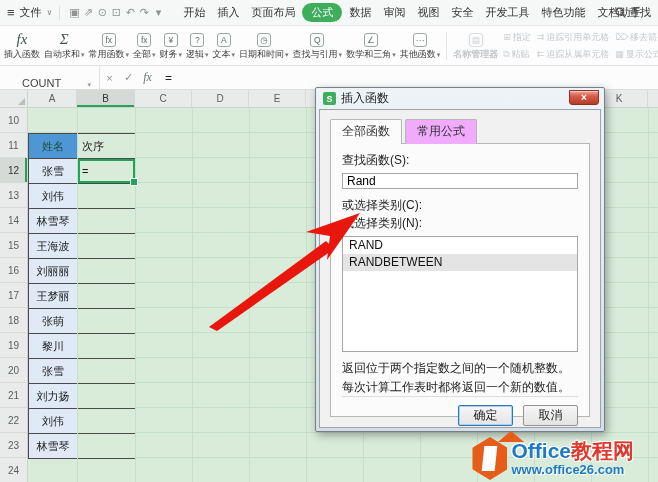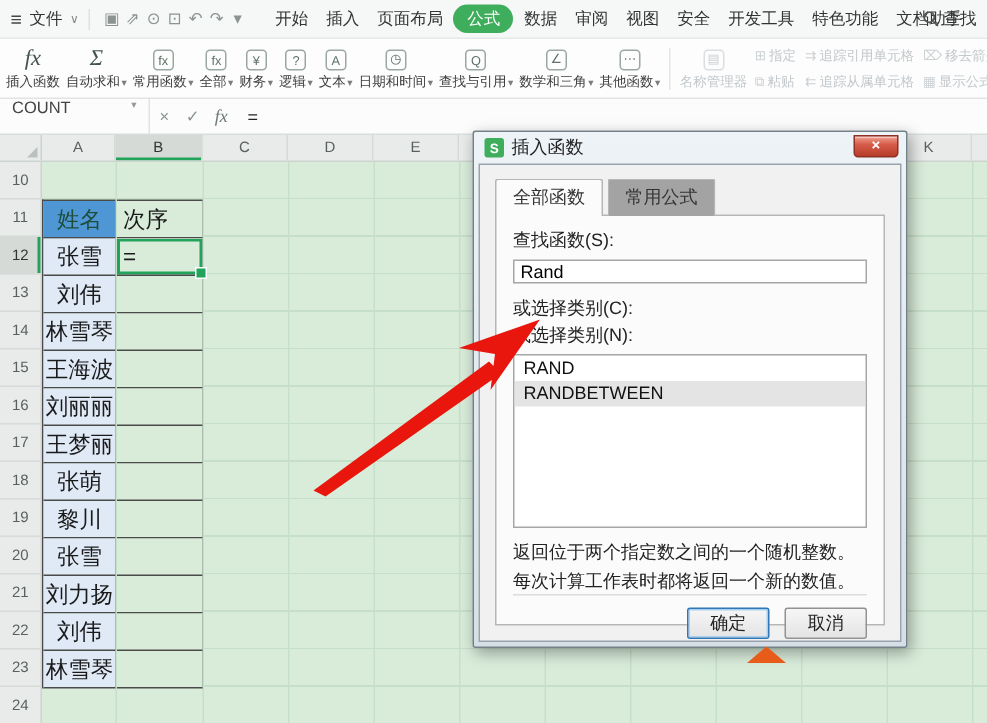--- a/index.html
+++ b/index.html
@@ -21,65 +21,65 @@
 
 
 .ribbon { height:40px; background:#fdfdfd; border-bottom:1px solid #e2e4e3; display:flex; align-items:center; padding:0 2px; white-space:nowrap; overflow:hidden; }
 .ritem { display:flex; flex-direction:column; align-items:center; justify-content:center; padding:0 2px; height:100%; }
 .ricon { display:flex; align-items:center; justify-content:center; color:#5f7268; }
 .ricon.big { height:17px; font-size:15px; font-style:italic; font-family:"Liberation Serif","DejaVu Serif",serif; color:#44544c; }
 .ricon.boxed { width:14px; height:14px; border:1px solid #9aa8a1; border-radius:3px; font-size:8.5px; margin-top:2px; margin-bottom:1px; }
 .rlabel { font-size:9px; color:#3d3d3d; }
 .caret { font-size:7px; color:#7c7c7c; margin-left:1px; }
 .rdivider { width:1px; height:28px; background:#e4e6e5; margin:0 4px; flex:none; }
-.ritem.disabled .rlabel { color:#c3c8cb; }
+.ritem.disabled .rlabel { color:#c3c8cb;font-weight:bold; }
 .ritem.disabled .ricon { color:#ccd1d4; border-color:#dadedf; }
 .dcol { display:flex; flex-direction:column; justify-content:center; gap:4px; padding:0 3px; }
 .ditem { display:flex; align-items:center; gap:2px; font-size:9px; color:#c3c8cb; }
 .dicon { color:#ccd1d4; font-size:9px; }
 
 
 .formula-bar { height:24px; background:#fbfcfb; border-bottom:1px solid #dadedb; display:flex; align-items:center; }
-.name-box { width:100px; height:100%; border-right:1px solid #e0e3e1; display:flex; align-items:flex-start; justify-content:space-between; padding:0 8px 0 8px; font-size:11px; color:#444; }
+.name-box { width:100px; height:100%; border-right:1px solid #e0e3e1; display:flex; align-items:flex-end; justify-content:space-between; padding:0 8px 0 22px; font-size:11px; color:#444; }
 .nb-caret { font-size:7px; color:#999; }
 .fb-icon { width:19px; text-align:center; color:#8a9590; font-size:11px; }
 .fb-icon.fx { font-style:italic; font-family:"Liberation Serif","DejaVu Serif",serif; color:#6b7a72; font-size:12px; }
 .fb-content { padding-left:8px; font-size:12px; color:#222; }
 
 
 .col-headers { height:18px; display:flex; background:#e8ebe9; border-bottom:1px solid #cdd3cf; overflow:hidden; }
 .corner { width:28px; flex:none; border-right:1px solid #cdd3cf; position:relative; }
 .corner::after { content:""; position:absolute; right:2px; bottom:2px; border-left:7px solid transparent; border-bottom:7px solid #b9c1bc; }
 .col-h { flex:none; border-right:1px solid #d6dbd7; display:flex; align-items:center; justify-content:center; font-size:10px; color:#5a615d; }
 .col-h.sel { background:#d5dad6; box-shadow:inset 0 -2px 0 var(--selection-green,#21a35a); color:#333; }
 .sheet-body { display:flex; height:374px; position:relative; }
 .row-headers { width:28px; flex:none; background:#e8ebe9; border-right:1px solid #cdd3cf; }
 .row-h { height:25px; border-bottom:1px solid #d6dbd7; display:flex; align-items:center; justify-content:center; font-size:10px; color:#5a615d; }
 .row-h.sel { background:#d5dad6; box-shadow:inset -2px 0 0 var(--selection-green,#21a35a); color:#333; }
 .grid { flex:1; position:relative; background:#d9ecda;
   background-image:repeating-linear-gradient(to bottom, transparent 0 24px, #c6dfc9 24px 25px); }
 .vline { position:absolute; top:0; bottom:0; width:1px; background:#c6dfc9; }
 .table { position:absolute; left:0; top:25px; border-left:1px solid #4a4a4a; border-top:1px solid #4a4a4a; }
 .trow { display:flex; }
-.tcell { height:25px; border-right:1px solid #4a4a4a; border-bottom:1px solid #4a4a4a; font-size:15px; display:flex; align-items:center; background:#d9ecda; color:#1a1a1a;text-align:center; }
+.tcell { height:25px; border-right:1px solid #4a4a4a; border-bottom:1px solid #4a4a4a; font-size:11px; display:flex; align-items:center; background:#d9ecda; color:#1a1a1a;text-align:center; }
 .ca { width:49px; justify-content:center; background:var(--cell-blue,#dfeaf6); }
 .ca.hdr { background:var(--header-blue,#4e97d4); color:#1e4d3c; }
 .cb { width:58px; padding-left:4px; position:relative; }
 .cb.selcell { box-shadow:inset 0 0 0 2px var(--selection-green,#21a35a); }
 .cb.selcell::after { content:""; position:absolute; right:-3px; bottom:-3px; width:6px; height:6px; background:var(--selection-green,#21a35a); border:1px solid #fff; z-index:2; }
 
 
 .dialog { position:absolute; left:315px; top:87px; width:290px; height:345px; background:linear-gradient(#eef3f7,#d6dfe7); border:1px solid #72808a; border-radius:2px; box-shadow:2px 3px 10px rgba(0,0,0,.35); padding:0 3px 3px; display:flex; flex-direction:column; z-index:10; }
 .dlg-titlebar { height:21px; display:flex; align-items:center; gap:5px; padding:0 2px 0 4px; flex:none; }
 .dlg-appicon { width:13px; height:13px; background:var(--accent-green,#3fae5c); color:#fff; font-size:9px; font-weight:bold; display:flex; align-items:center; justify-content:center; border-radius:2px; }
 .dlg-title { font-size:12px; color:#222; }
 .dlg-close { margin-left:auto; margin-top:-3px; width:30px; height:15px; background:linear-gradient(#f0a396,#d75c4a 40%,#b83c2a); border:1px solid #8e3125; border-radius:0 0 3px 3px; color:#fff; font-size:10px; font-weight:bold; display:flex; align-items:center; justify-content:center; box-shadow:inset 0 1px 0 rgba(255,255,255,.45); }
 .dlg-body { flex:1; background:#f1f1f1; border:1px solid #98a3ab; padding:8px 10px 10px; display:flex; flex-direction:column; min-height:0; }
 .dlg-tabs { display:flex; position:relative; z-index:2; flex:none; }
-.dtab { padding:3px 11px 4px; border:1px solid #b6b6b6; border-bottom:none; background:#a3a3a3; margin-right:3px; font-size:12px; color:#333; border-radius:2px 2px 0 0; position:relative; top:1px; }
+.dtab { padding:3px 11px 4px; border:1px solid #b6b6b6; border-bottom:none; background:#f0abfc; margin-right:3px; font-size:12px; color:#333; border-radius:2px 2px 0 0; position:relative; top:1px; }
 .dtab.active { background:#fbfbfb; z-index:3; }
 .dlg-frame { flex:1; border:1px solid #b6b6b6; background:#fbfbfb; padding:8px 11px 9px; display:flex; flex-direction:column; position:relative; z-index:1; min-height:0; }
 .dlg-label { font-size:12px; color:#222; margin-bottom:4px; }
 .dlg-input { width:100%; height:19px; border:1px solid #a6a6a6; background:#fff; font-size:12px; padding:0 4px; margin-bottom:8px; font-family:inherit; }
 .dlg-catrow { display:flex; align-items:center; gap:8px; margin-bottom:1px; }
 .dlg-catrow .dlg-label { margin-bottom:0; }
 .dlg-dd { flex:1; height:19px; border:1px solid #a6a6a6; background:#fff; display:flex; align-items:center; padding-left:4px; font-size:12px; color:#111; }
 .dd-btn { margin-left:auto; width:16px; height:100%; background:linear-gradient(#f8f8f8,#dcdcdc); border-left:1px solid #c0c0c0; display:flex; align-items:center; justify-content:center; font-size:7px; color:#444; }
 .fn-list { height:116px; border:1px solid #a6a6a6; background:#fff; overflow:hidden; flex:none; }
 .fn-item { height:17px; line-height:17px; padding:0 6px; font-size:12px; color:#111; }
@@ -368,14 +368,23 @@
       </div>
     </div>
   </div>
 
   <svg class="overlay-svg">
     <polygon points="209,327 326,241 334,249 217,331" style="fill:var(--arrow-red,#e8160c)"></polygon>
     <polygon points="360,213 306,232 330,236 327,260" style="fill:var(--arrow-red,#e8160c)"></polygon>
     <polygon points="511,431 524,442 498,442" style="fill:var(--watermark-orange,#e65c18)"></polygon>
   </svg>
 
+  <div class="watermark">
+    <div class="wm-hex"></div>
+    <div class="wm-text">
+      <div class="wm-title">
+        <span class="wm-blue">Office</span><span class="wm-red">教程网</span>
+      </div>
+      <div class="wm-url">www.office26.com</div>
+    </div>
+  </div>
 
 </div>
 
 </body></html>

